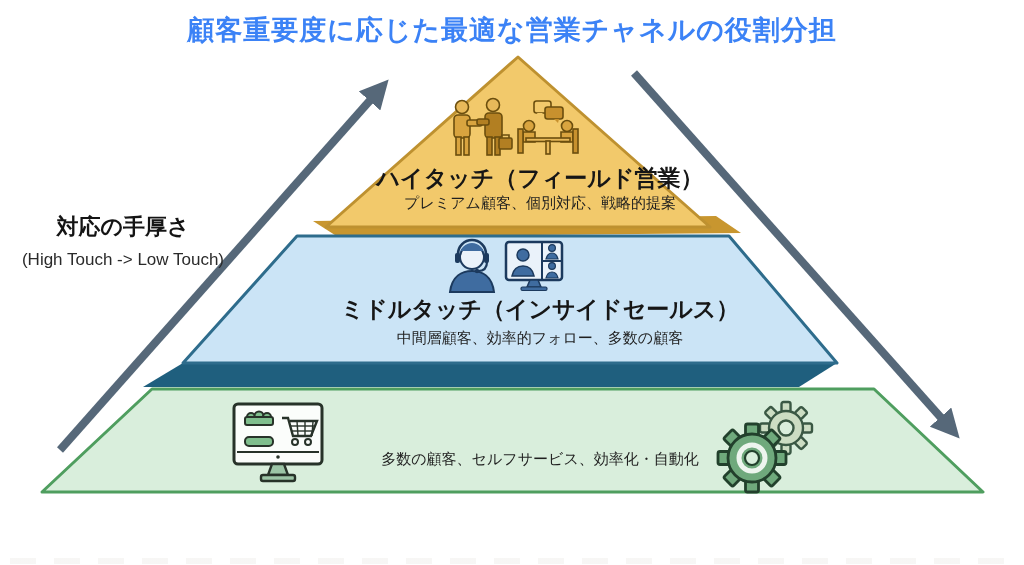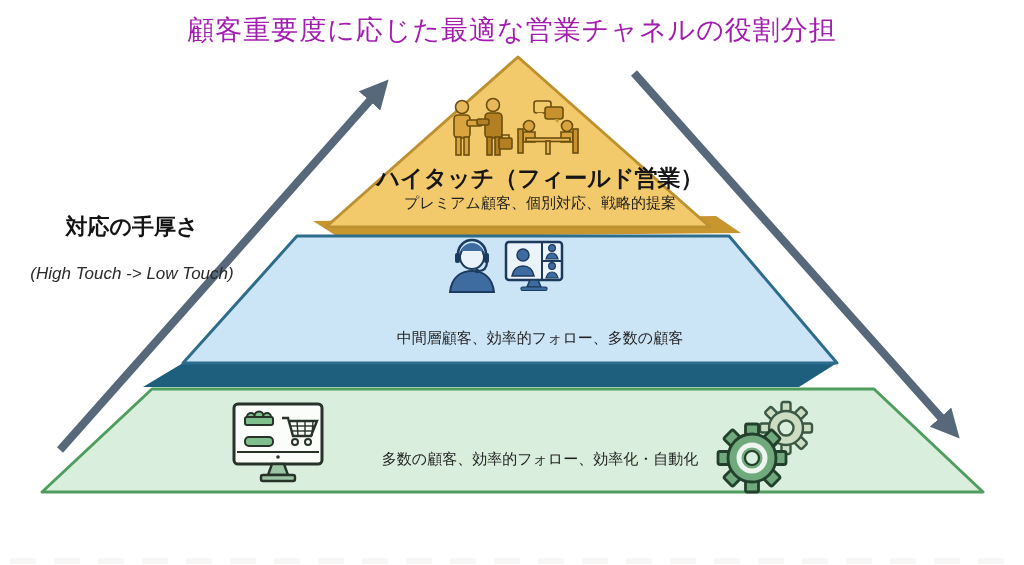--- a/index.html
+++ b/index.html
@@ -3,21 +3,21 @@
 <meta charset="utf-8">
 <style>
   html,body{margin:0;padding:0;background:#ffffff;}
   .canvas{
     position:relative;width:1024px;height:565px;overflow:hidden;background:#ffffff;
     font-family:"Liberation Sans","DejaVu Sans",sans-serif;color:#141414;
   }
   .abs{position:absolute;}
   .main-title{
     left:0;right:0;top:12px;text-align:center;
-    font-size:27px;font-weight:400;letter-spacing:1px;color:#a21caf;
+    font-size:27px;font-weight:700;letter-spacing:1px;color:#3b82f6;
   }
   .tier-text{left:540px;transform:translateX(-50%);white-space:nowrap;text-align:center;}
   .tier-title{font-size:23px;font-weight:700;color:#161616;}
   .tier-sub{font-size:15px;font-weight:500;color:#1f1f1f;}
   .axis-label{white-space:nowrap;text-align:center;}
   .axis-main{font-size:22px;font-weight:700;color:#141414;}
   .axis-sub{font-size:17px;font-weight:400;color:#2a2a2a;}
   .diagram-svg{left:0;top:0;}
   .artifact-strip{
     left:10px;right:10px;bottom:1px;height:6px;opacity:.35;
@@ -145,27 +145,28 @@
         <rect x="31.5" y="22" width="13" height="13" rx="2" transform="rotate(315 38 56)"></rect>
         <circle cx="38" cy="56" r="24"></circle>
         <circle cx="38" cy="56" r="13" fill="none" stroke="#EDF5EE" stroke-width="5"></circle>
         <circle cx="38" cy="56" r="7" fill="#D9EEDC" stroke-width="2.2"></circle>
       </g>
     </g>
   </svg>
 
   <div class="abs main-title">顧客重要度に応じた最適な営業チャネルの役割分担</div>
 
-  <div class="abs axis-label" style="left:17px;width:230px;top:212px;">
+  <div class="abs axis-label" style="left:8px;width:230px;top:212px;">
     <div class="axis-main">対応の手厚さ</div>
-    <div class="axis-sub" style="margin-top:22px;font-style:italic;">(High Touch -&gt; Low Touch)</div>
+    <div class="axis-sub" style="margin-top:8px;">(High Touch -&gt; Low Touch)</div>
   </div>
 
 
   <div class="abs tier-text tier-title" style="top:163px;">ハイタッチ（フィールド営業）</div>
   <div class="abs tier-text tier-sub" style="top:194px;">プレミアム顧客、個別対応、戦略的提案</div>
 
+  <div class="abs tier-text tier-title" style="top:294px;">ミドルタッチ（インサイドセールス）</div>
   <div class="abs tier-text tier-sub" style="top:329px;">中間層顧客、効率的フォロー、多数の顧客</div>
 
-  <div class="abs tier-text tier-sub" style="top:450px;">多数の顧客、効率的フォロー、効率化・自動化</div>
+  <div class="abs tier-text tier-sub" style="top:450px;">多数の顧客、セルフサービス、効率化・自動化</div>
 
   <div class="abs artifact-strip"></div>
 </div>
 
 </body></html>

